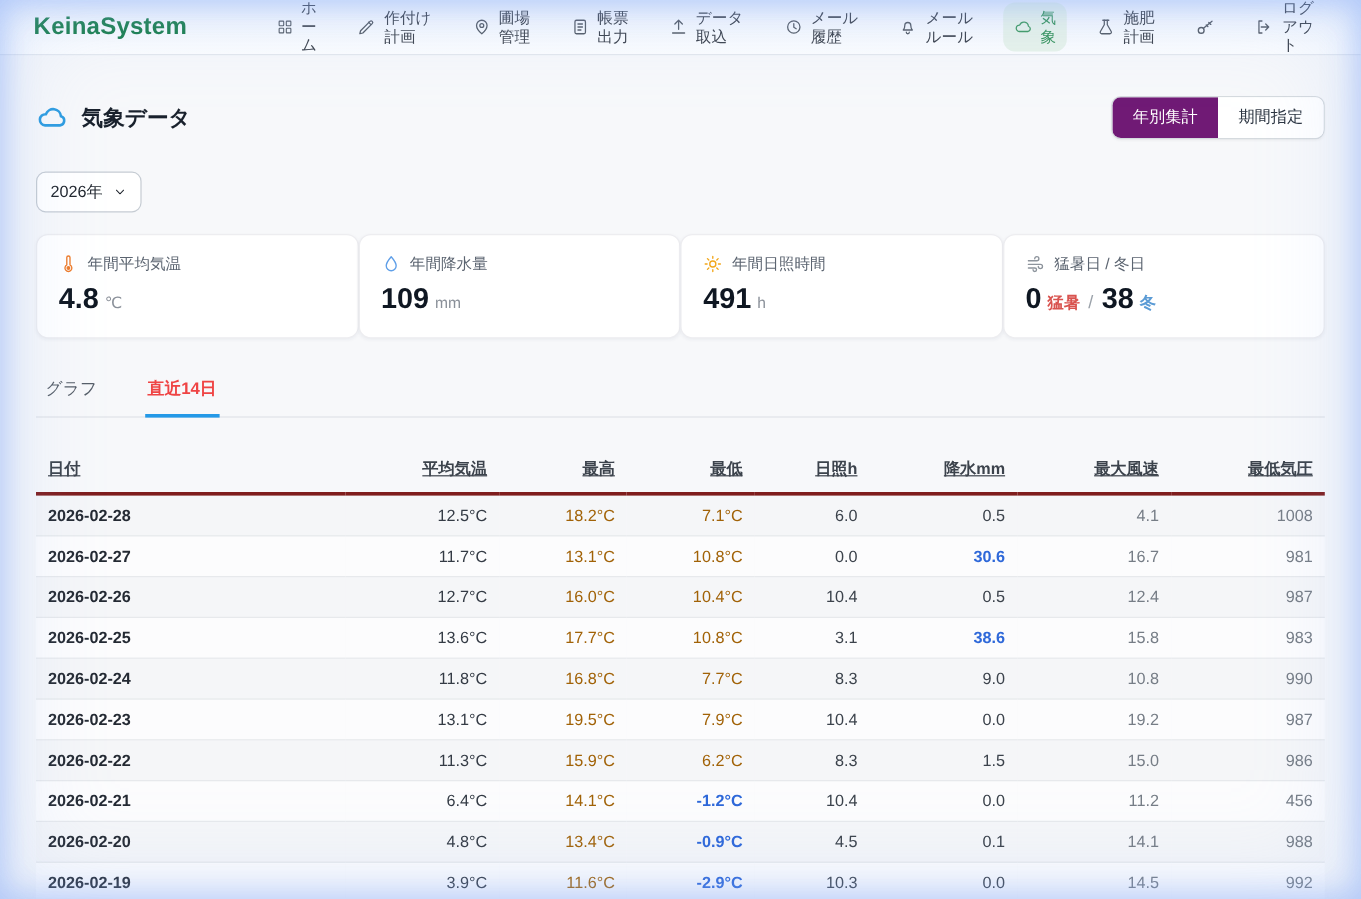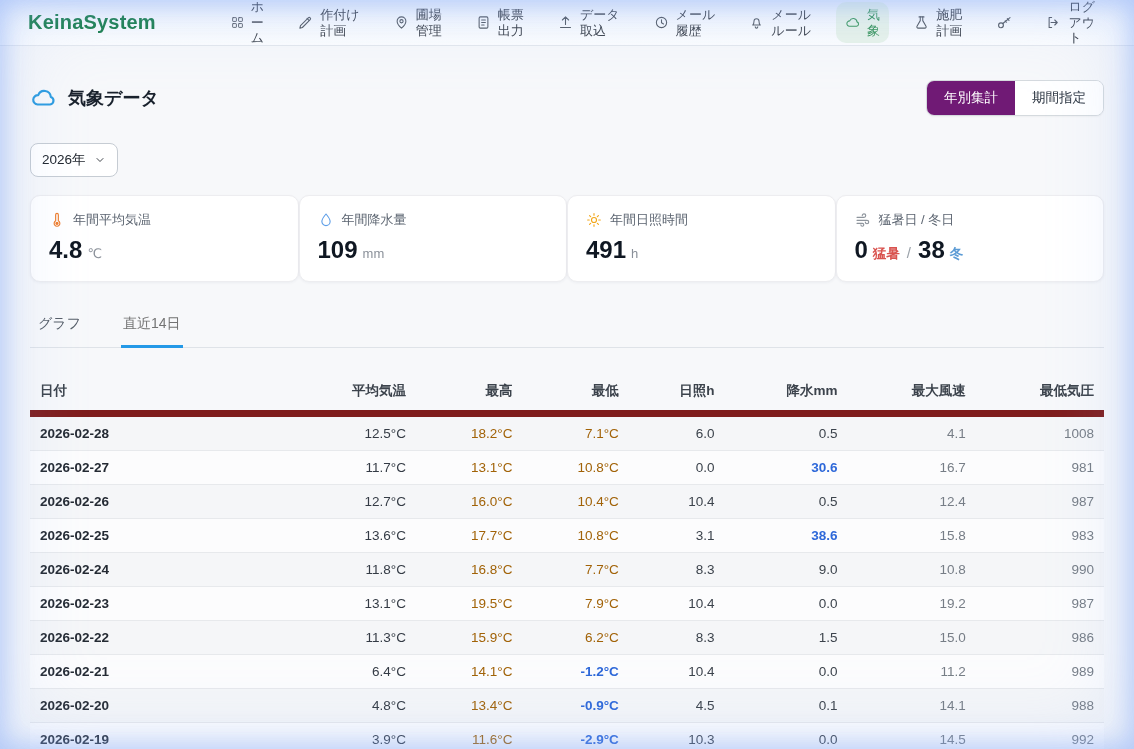--- a/index.html
+++ b/index.html
@@ -68,25 +68,25 @@
   .cv-unit{ font-size:13px; color:#8a9099; }
   .cv-hot{ font-size:13.5px; color:#d9534f; font-weight:600; }
   .cv-cold{ font-size:13.5px; color:#5b9bd5; font-weight:600; }
   .cv-sep{ font-size:15px; color:#9aa1a9; margin:0 2px; }
   
   .tabs{ margin-top:27px; display:flex; gap:38px; border-bottom:1px solid #dfe3e8; padding-left:6px; }
   .tab{
     font-size:14px; color:#565e68; padding:6px 2px 12px; cursor:pointer;
     border-bottom:3px solid transparent; margin-bottom:-1px;
   }
-  .tab.active{ color:#737373; font-weight:400; border-bottom-color:#2499e7; }
+  .tab.active{ color:#ef4444; font-weight:700; border-bottom-color:#2499e7; }
   
   table{ width:100%; margin-top:24px; border-collapse:collapse; font-size:13.5px; }
   th{ font-weight:700; color:#3c434c; padding:10px 10px; text-align:right;
-      border-bottom:7px solid #7f1d1d; white-space:nowrap; }
+      border-bottom:3px solid #7f1d1d; white-space:nowrap;text-decoration:underline; }
   th.left{ text-align:left; }
   th:first-child{ width:24%; }
   td{ padding:9px 10px; text-align:right; border-top:1px solid #e7e9ec; white-space:nowrap; }
   tr:first-child td{ border-top:none; }
   tbody tr:nth-child(odd){ background:#f5f6f8; }
   tbody tr:nth-child(even){ background:#fcfcfd; }
   td.left{ text-align:left; }
   .c-date{ font-weight:700; color:#242a33; }
   .c-avg{ color:#343b45; }
   .c-muted{ color:#a16207; }
@@ -392,21 +392,21 @@
           <td class="c-gray">986</td>
         </tr>
         <tr>
           <td class="left c-date">2026-02-21</td>
           <td class="c-avg">6.4°C</td>
           <td class="c-muted">14.1°C</td>
           <td class="c-muted blue">-1.2°C</td>
           <td class="c-dark">10.4</td>
           <td class="c-dark">0.0</td>
           <td class="c-gray">11.2</td>
-          <td class="c-gray">989</td>
+          <td class="c-gray">456</td>
         </tr>
         <tr>
           <td class="left c-date">2026-02-20</td>
           <td class="c-avg">4.8°C</td>
           <td class="c-muted">13.4°C</td>
           <td class="c-muted blue">-0.9°C</td>
           <td class="c-dark">4.5</td>
           <td class="c-dark">0.1</td>
           <td class="c-gray">14.1</td>
           <td class="c-gray">988</td>

